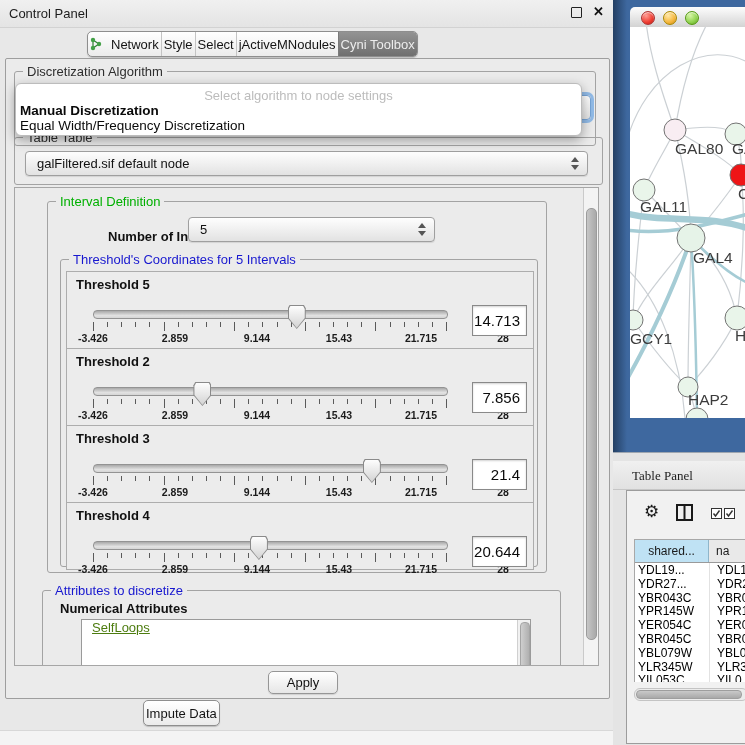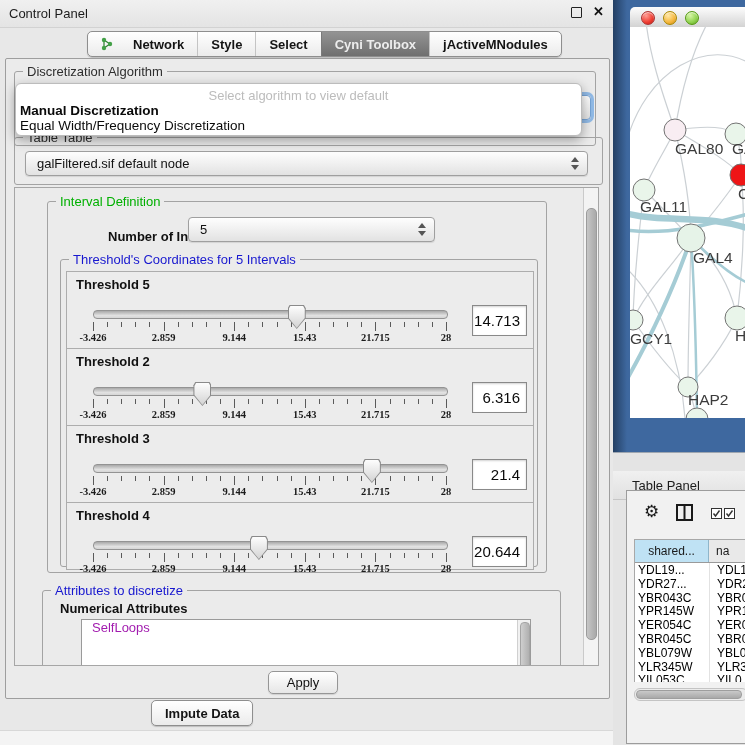--- a/index.html
+++ b/index.html
@@ -8,25 +8,25 @@
 
   
   #cp{position:absolute;left:0;top:0;width:613px;height:745px;background:#e8e8e8;border-right:1px solid #bdbdbd;}
   #cp-titlebar{position:absolute;left:0;top:0;width:100%;height:27px;background:linear-gradient(#f0f0f0,#e4e4e4);border-bottom:1px solid #d2d2d2;}
   #cp-title{position:absolute;left:9px;top:6px;font-size:13px;color:#1c1c1c;}
   .win-ctl{position:absolute;top:7px;cursor:default;}
   #float-btn{left:571px;width:9px;height:9px;border:1.6px solid #222;border-radius:1px;}
   #close-btn{left:593px;top:4px;font-size:13px;font-weight:bold;color:#111;}
 
   .seg-control{position:absolute;display:inline-flex;height:24px;border:1px solid #8e8e8e;border-radius:5px;overflow:hidden;background:linear-gradient(#ffffff,#ebebeb);box-shadow:0 1px 1px rgba(0,0,0,.18);}
-  .seg{display:flex;align-items:center;gap:19px;padding:0 13px;font-size:13px;font-weight:bold;color:#141414;border-left:1px solid #c4c4c4;white-space:nowrap;}
+  .seg{display:flex;align-items:center;gap:8px;padding:0 2px;font-size:13px;font-weight:normal;color:#141414;border-left:1px solid #c4c4c4;white-space:nowrap;}
   .seg:first-child{border-left:none;}
   .seg.active{background:linear-gradient(#939393,#6f6f6f);color:#ededed;border-left-color:#7a7a7a;}
   #top-tabs{left:87px;top:31px;}
-  #bottom-tabs{left:143px;top:700px;margin-left:8px;}
+  #bottom-tabs{left:143px;top:700px;}
 
   #main-panel{position:absolute;left:5px;top:58px;width:603px;height:639px;background:#ebebeb;border:1px solid #9e9e9e;border-radius:2px;}
 
   .group{position:absolute;border:1px solid #a3a3a3;border-radius:3px;}
   .gtitle{position:absolute;top:-8px;left:8px;background:#ebebeb;padding:0 4px;font-size:13px;color:#2e2e2e;white-space:nowrap;}
   .gtitle.green{color:#00b000;}
   .gtitle.blue{color:#1717cf;}
 
   .combo{position:absolute;height:23px;border:1px solid #9f9f9f;border-radius:4px;background:linear-gradient(#fefefe,#e2e2e2);box-shadow:0 1px 1px rgba(0,0,0,.1);}
   .combo .cval{position:absolute;left:11px;top:4px;font-size:13px;color:#111;white-space:nowrap;}
@@ -46,46 +46,46 @@
   #vp-thumb{position:absolute;left:2px;top:20px;width:9px;height:430px;border-radius:5px;border:1px solid #9b9b9b;background:linear-gradient(90deg,#c6c6c6,#a9a9a9);}
 
   .thr-panel{position:absolute;left:5px;width:466px;background:#ececec;border:1px solid #adadad;}
   .thr-title{position:absolute;left:9px;top:5px;font-size:13px;font-weight:bold;color:#111;}
   .track{position:absolute;left:26px;top:38px;width:353px;height:7px;border:1px solid #939393;border-radius:4px;background:linear-gradient(#a9a9a9,#e2e2e2 65%,#d5d5d5);}
   .thumb{position:absolute;top:33px;width:18px;height:24px;clip-path:polygon(10% 0,90% 0,100% 14%,100% 55%,50% 100%,0 55%,0 14%);background:#8a8a8a;z-index:2;}
   .thumb-inner{position:absolute;inset:1px;clip-path:polygon(10% 0,90% 0,100% 14%,100% 55%,50% 100%,0 55%,0 14%);background:linear-gradient(#fdfdfd,#d3d3d3);}
   .ticks{position:absolute;left:26px;top:50px;width:353px;height:10px;}
   .tick{position:absolute;top:0;width:1px;height:5px;background:#5a5a5a;}
   .tick.major{height:9px;}
-  .ticklabels{position:absolute;left:26px;top:60px;width:353px;height:12px;font-family:Liberation Serif, serif;}
+  .ticklabels{position:absolute;left:26px;top:60px;width:410px;height:12px;}
   .ticklabels span{position:absolute;transform:translateX(-50%);font-size:10.5px;font-weight:bold;color:#1b1b1b;white-space:nowrap;}
   .valbox{position:absolute;right:6px;top:33px;width:55px;height:31px;background:#fff;border:1px solid #898989;box-shadow:inset 0 1px 2px rgba(0,0,0,.18);font-size:15px;color:#0a0a0a;display:flex;align-items:center;justify-content:flex-end;padding-right:6px;box-sizing:border-box;}
 
   #num-label{position:absolute;left:60px;top:27px;font-size:13px;font-weight:bold;color:#111;}
   #attr-heading{position:absolute;left:17px;top:10px;font-size:13px;font-weight:bold;color:#111;}
   #attr-list{position:absolute;left:38px;top:28px;width:448px;height:70px;background:#fff;border:1px solid #9a9a9a;overflow:hidden;}
-  .attr-item{padding-left:10px;font-size:13px;line-height:15.5px;color:#a21caf;white-space:nowrap;}
+  .attr-item{padding-left:10px;font-size:13px;line-height:15.5px;color:#4d7c0f;white-space:nowrap;text-decoration:underline;}
   #attr-scrollbar{position:absolute;right:0;top:0;bottom:0;width:12px;background:#f1f1f1;border-left:1px solid #d0d0d0;}
   #attr-thumb{position:absolute;left:2px;top:2px;width:8px;height:60px;border-radius:4px;background:linear-gradient(90deg,#cfcfcf,#b0b0b0);border:1px solid #a5a5a5;}
 
   #apply-btn{position:absolute;left:262px;top:612px;width:68px;height:21px;border:1px solid #969696;border-radius:5px;background:linear-gradient(#ffffff,#e6e6e6);font-size:13px;color:#111;display:flex;align-items:center;justify-content:center;box-shadow:0 1px 1px rgba(0,0,0,.12);}
   #status-strip{position:absolute;left:0;top:730px;width:613px;height:15px;background:#f4f4f4;border-top:1px solid #d8d8d8;}
 
   
   #desktop{position:absolute;left:613px;top:0;width:132px;height:452px;background:linear-gradient(90deg,#233f63 0px,#3e689f 14px);}
   #net-window{position:absolute;left:17px;top:7px;width:115px;height:411px;}
   #net-titlebar{position:absolute;left:0;top:0;width:100%;height:20px;background:linear-gradient(#fdfdfd,#d3d3d3);border-bottom:1px solid #8f8f8f;border-radius:5px 0 0 0;}
   .tl{position:absolute;top:4px;width:12px;height:12px;border-radius:50%;box-shadow:inset 0 1px 1px rgba(255,255,255,.7);}
   #tl-red{left:11px;background:radial-gradient(circle at 35% 30%,#ff9d94,#ee3b30 60%,#b81d12);border:.5px solid #a33;}
   #tl-yellow{left:33px;background:radial-gradient(circle at 35% 30%,#ffe9a8,#f5b53a 60%,#c8861a);border:.5px solid #a80;}
   #tl-green{left:55px;background:radial-gradient(circle at 35% 30%,#d6f5a6,#8ed24c 60%,#5a9b22);border:.5px solid #591;}
   #net-canvas{position:absolute;left:0;top:20px;width:115px;height:391px;background:#fff;}
 
   #table-panel{position:absolute;left:613px;top:452px;width:132px;height:293px;background:#e4e4e4;border-top:1px solid #9ea6b0;}
-  #tp-titlebar{position:absolute;left:0;top:18px;width:100%;height:28px;background:linear-gradient(#f0f0f0,#e1e1e1);border-bottom:1px solid #c6c6c6;}
+  #tp-titlebar{position:absolute;left:0;top:8px;width:100%;height:28px;background:linear-gradient(#f0f0f0,#e1e1e1);border-bottom:1px solid #c6c6c6;font-family:Liberation Serif, serif;}
   #tp-title{position:absolute;left:19px;top:7px;font-size:13px;color:#1c1c1c;}
   #tp-inner{position:absolute;left:13px;top:37px;width:125px;height:252px;background:#f1f1f1;border:1px solid #9c9c9c;}
   #tp-toolbar{position:absolute;left:0;top:0;width:100%;height:44px;}
   #gear-icon{position:absolute;left:17px;top:10px;font-size:17px;color:#1a1a1a;}
   #cols-icon{position:absolute;left:49px;top:13px;}
   #checks-icon{position:absolute;left:84px;top:17px;display:flex;gap:2px;}
   #tp-table{position:absolute;left:7px;top:48px;width:118px;border-left:1px solid #a8a8a8;border-top:1px solid #a8a8a8;overflow:hidden;}
   .th-row{display:flex;height:22px;border-bottom:1px solid #9a9a9a;}
   .th{box-sizing:border-box;font-size:12px;color:#1a1a1a;display:flex;align-items:center;}
   .th.c1{width:74px;background:#bfe2f4;border-right:1px solid #8fb6ca;justify-content:center;}
@@ -123,43 +123,43 @@
             <circle cx="9" cy="7" r="2.2" fill="#43a047"></circle>
           </svg>
           <span>Network</span>
         </div>
         <div class="seg">
           <span>Style</span>
         </div>
         <div class="seg">
           <span>Select</span>
         </div>
+        <div class="seg">
+          <span>jActiveMNodules</span>
+        </div>
         <div class="seg active">
           <span>Cyni Toolbox</span>
-        </div>
-        <div class="seg">
-          <span>jActiveMNodules</span>
         </div>
       </div>
 
     <div id="main-panel">
 
       <div class="group" style="left:8px;top:12px;width:580px;height:73px;">
         <span class="gtitle">Discretization Algorithm</span>
       </div>
 
       <div class="combo" id="algo-combo">
         <span class="spin">
             <i class="up"></i>
             <i class="dn"></i>
           </span>
       </div>
 
       <div id="algo-popup">
-        <div id="popup-prompt">Select algorithm to view default</div>
+        <div id="popup-prompt">Select algorithm to node settings</div>
       <div class="popup-item bold" style="top: 19px;">Manual Discretization</div>
           <div class="popup-item" style="top: 34px;">Equal Width/Frequency Discretization</div>
         </div>
 
       <div class="group" style="left:8px;top:78px;width:587px;height:46px;">
         <span class="gtitle">Table Table</span>
       </div>
       <div class="combo" style="left:19px;top:92px;width:561px;">
         <span class="cval">galFiltered.sif default node</span>
         <span class="spin">
@@ -263,21 +263,21 @@
                   <div class="tick major" style="left: 100%;"></div>
                 </div>
                 <div class="ticklabels">
                   <span style="left: 0%;">-3.426</span>
                   <span style="left: 20%;">2.859</span>
                   <span style="left: 40%;">9.144</span>
                   <span style="left: 60%;">15.43</span>
                   <span style="left: 80%;">21.715</span>
                   <span style="left: 100%;">28</span>
                 </div>
-                <div class="valbox">6.316</div>
+                <div class="valbox">7.856</div>
               </div>
               <div class="thr-panel" style="top: 165px; height: 76px;">
                 <div class="thr-title">Threshold 3</div>
                 <div class="track"></div>
                 <div class="thumb" style="left: 295.864px;">
                   <div class="thumb-inner"></div>
                 </div>
                 <div class="ticks">
                   <div class="tick major" style="left: 0%;"></div>
                   <div class="tick" style="left: 4%;"></div>

